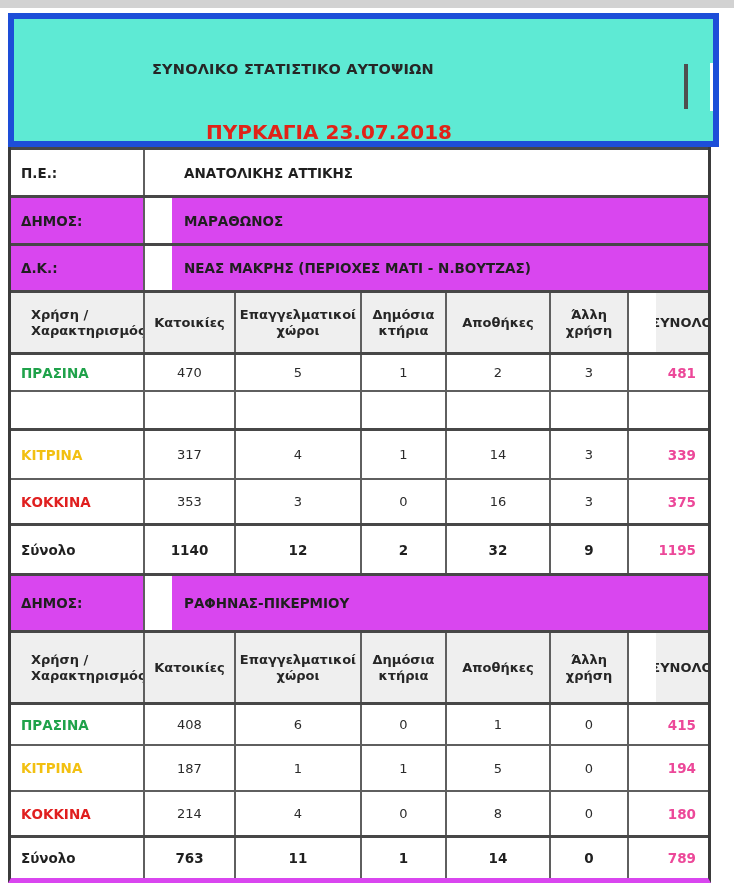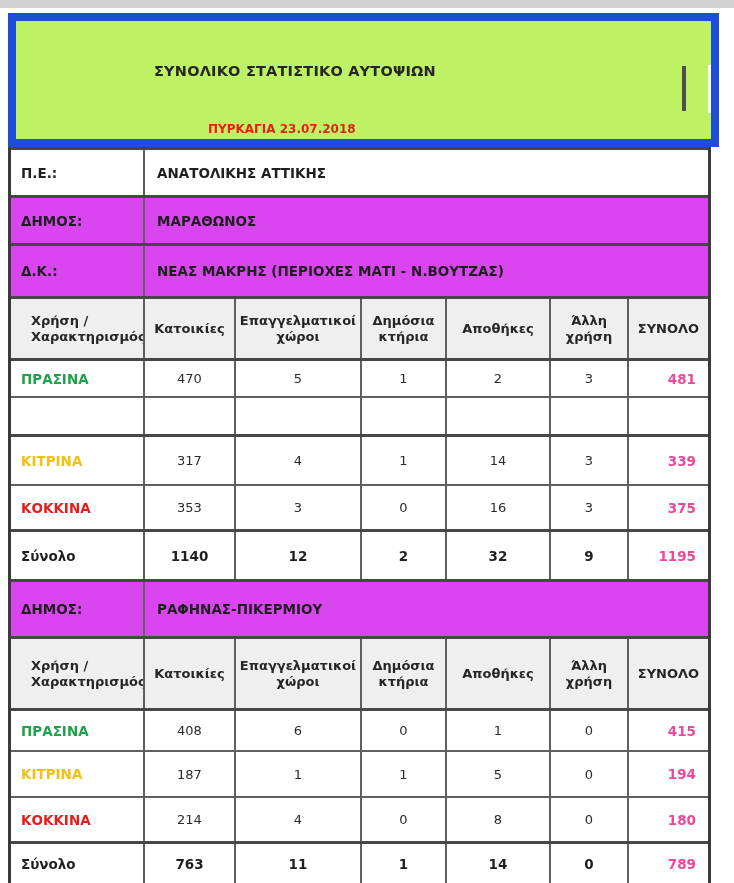--- a/index.html
+++ b/index.html
@@ -7,44 +7,44 @@
     width:734px;height:883px;position:relative;background:#ffffff;
     font-family:"DejaVu Sans","Liberation Sans",sans-serif;
     color:#1f1f1f;overflow:hidden;
   }
   .top-strip{position:absolute;top:0;left:0;width:734px;height:8px;background:#d2d2d2;}
   .doc{position:absolute;left:8px;top:13px;width:711px;}
 
   
   .title-block{
     box-sizing:border-box;width:711px;height:134px;position:relative;
-    border:8px solid #1d4ed8;background:#bef264;
+    border:6px solid #1d4ed8;background:#5eead4;
   }
   .doc-title{position:absolute;left:138px;top:42px;font-size:14.5px;font-weight:bold;color:#262626;letter-spacing:.2px;}
-  .doc-subtitle{position:absolute;left:192px;top:101px;font-size:12px;font-weight:bold;color:#e02318;}
+  .doc-subtitle{position:absolute;left:192px;top:101px;font-size:20px;font-weight:bold;color:#e02318;}
   .border-gap{position:absolute;right:0;top:44px;width:3px;height:48px;background:#ffffff;}
   .break-marker{position:absolute;right:25px;top:45px;width:4px;height:45px;
     border-left:2px solid #4f4f4f;border-right:2px solid #4f4f4f;box-sizing:border-box;background:transparent;}
 
   
   .lower{
     box-sizing:border-box;width:703px;background:#ffffff;
     border-left:3px solid #3b3b3b;border-right:3px solid #3b3b3b;border-bottom:5px solid #d946ef;
   }
   .row{display:grid;box-sizing:border-box;}
   .info-row{grid-template-columns:134px 1fr;}
   .data-row{grid-template-columns:134px 91px 126px 85px 104px 78px 1fr;}
   .bt-heavy{border-top:3px solid #474747;}
   .bt-thin{border-top:2px solid #5f5f5f;}
   .cell{
     box-sizing:border-box;border-right:2px solid #5f5f5f;
     display:flex;align-items:center;overflow:hidden;
     font-size:13px;color:#2b2b2b;
   }
-  .cell:last-child{border-right:none;}
+  .cell:last-child{border-right:none;margin-left:27px;}
   .lbl{font-weight:bold;color:#1f1f1f;padding-left:10px;font-size:13.5px;}
   .val{font-weight:bold;color:#1f1f1f;padding-left:12px;font-size:13.5px;}
   .num{justify-content:center;}
   .tot{justify-content:flex-end;padding-right:12px;font-weight:bold;color:#ec4899;font-size:13.5px;}
   .bold-num{font-weight:bold;color:#1f1f1f;font-size:13.5px;}
   .hdr{
     justify-content:center;text-align:center;font-weight:bold;font-size:13px;
     line-height:1.2;color:#262626;padding:2px 4px;
   }
   .hdr-first{justify-content:flex-start;text-align:left;padding-left:20px;}
@@ -72,21 +72,21 @@
 
     <div class="row info-row bt-heavy" style="height:48px;">
       <div class="cell lbl">Π.Ε.:</div>
       <div class="cell val">ΑΝΑΤΟΛΙΚΗΣ ΑΤΤΙΚΗΣ</div>
     </div>
 
     <div class="row info-row bt-heavy" style="height:48px;">
       <div class="cell lbl gray">ΔΗΜΟΣ:</div>
       <div class="cell val gray">ΜΑΡΑΘΩΝΟΣ</div>
     </div>
-    <div class="row info-row bt-heavy" style="height:53px;">
+    <div class="row info-row bt-heavy" style="height:47px;">
       <div class="cell lbl gray">Δ.Κ.:</div>
       <div class="cell val gray">ΝΕΑΣ ΜΑΚΡΗΣ (ΠΕΡΙΟΧΕΣ ΜΑΤΙ - Ν.ΒΟΥΤΖΑΣ)</div>
     </div>
 
     <div class="row data-row bt-heavy" style="height:62px;">
       <div class="cell hdr hdr-first hdr-bg">Χρήση / Χαρακτηρισμός</div>
       <div class="cell hdr hdr-bg">Κατοικίες</div>
       <div class="cell hdr hdr-bg">Επαγγελματικοί χώροι</div>
       <div class="cell hdr hdr-bg">Δημόσια κτήρια</div>
       <div class="cell hdr hdr-bg">Αποθήκες</div>

